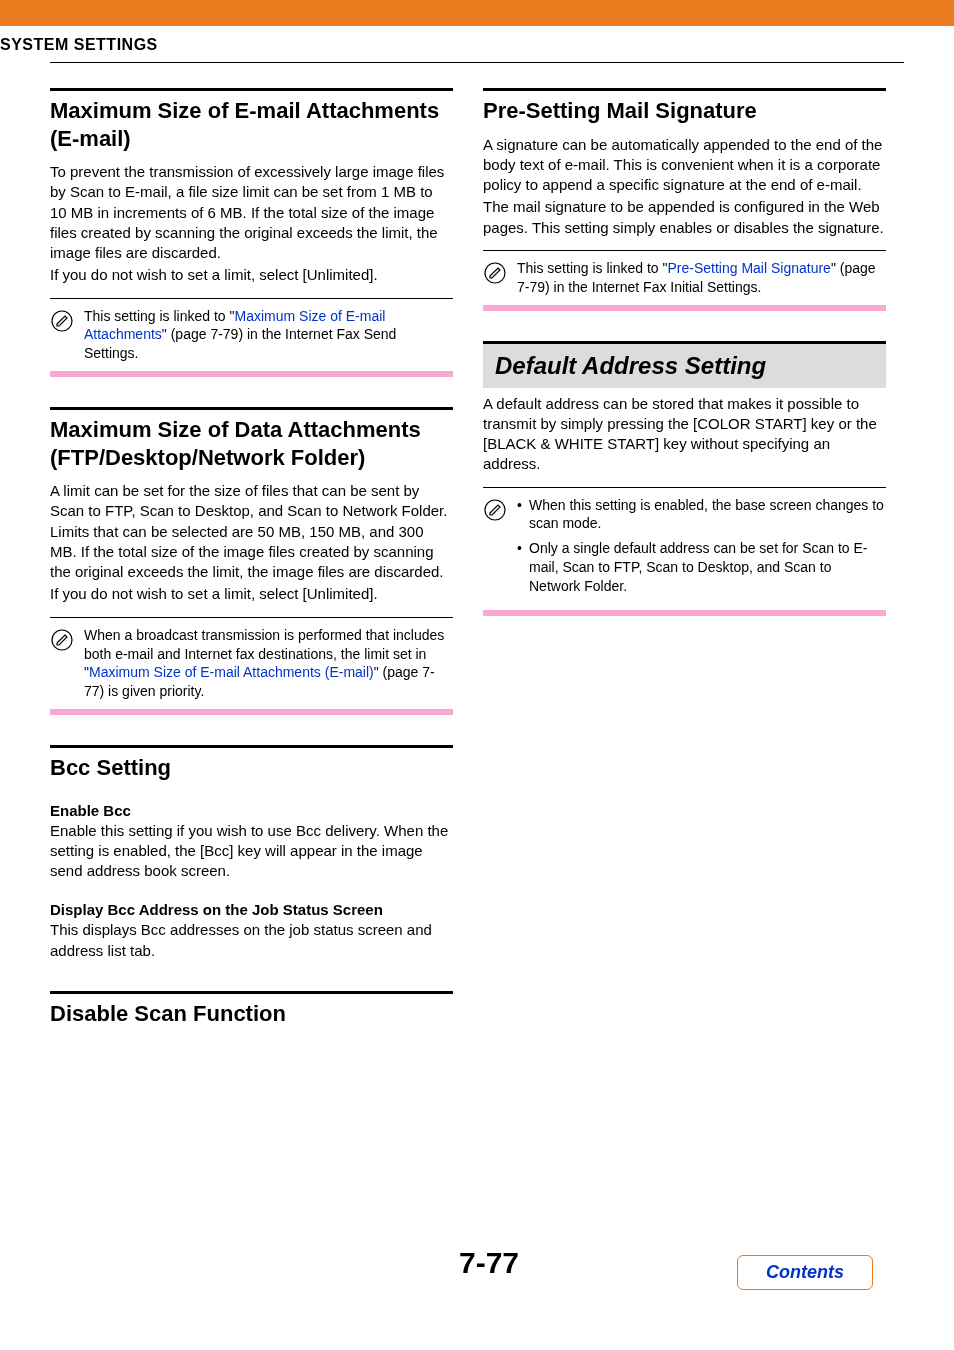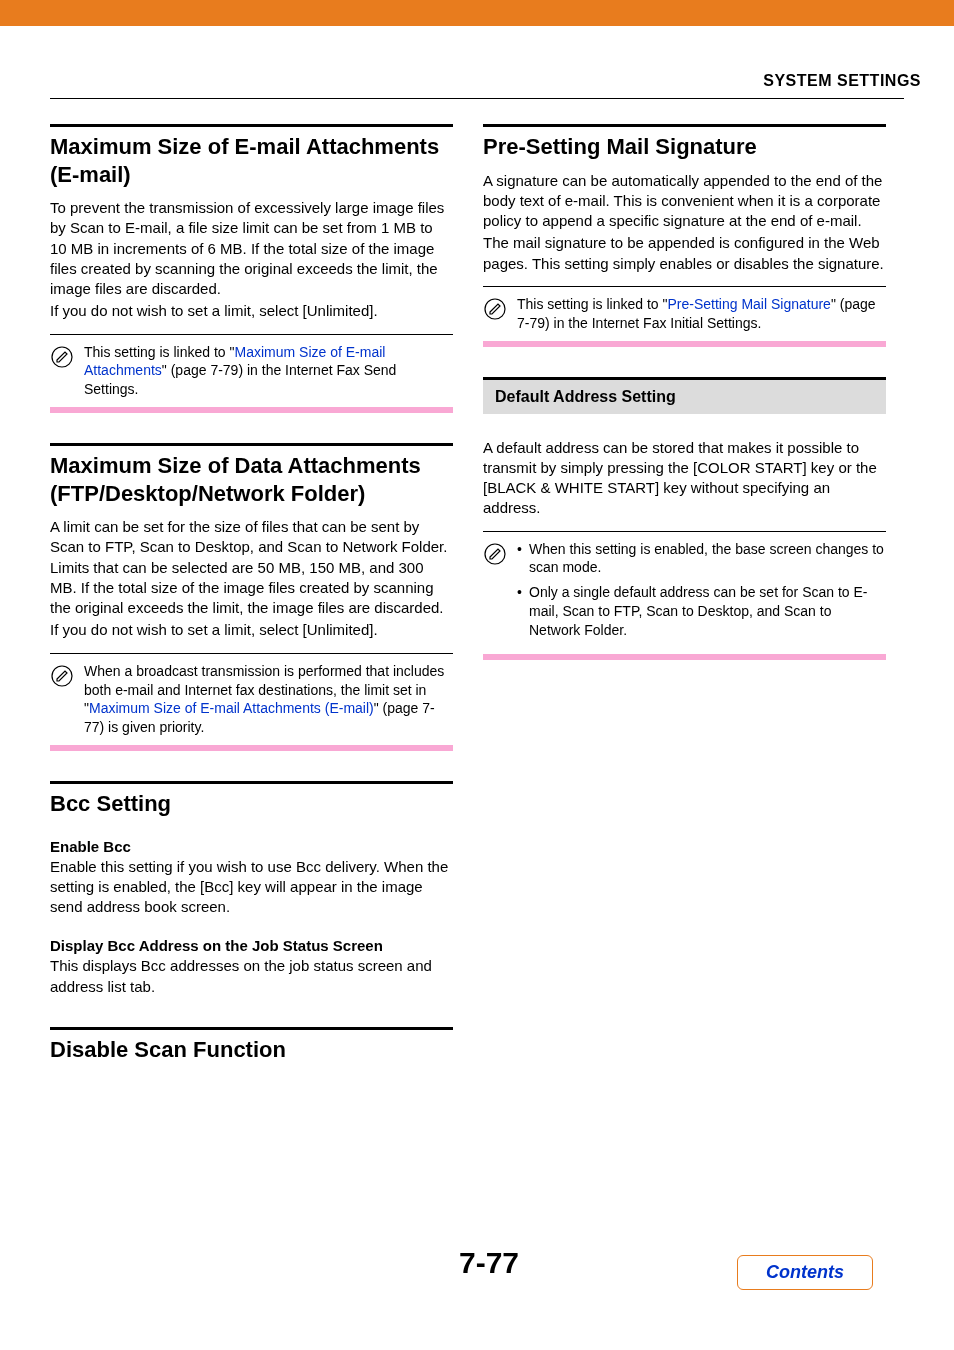--- a/index.html
+++ b/index.html
@@ -13,26 +13,24 @@
       width: 954px;
       height: 1350px;
       position: relative;
     }
     .header-bar {
       width: 100%;
       height: 26px;
       background: #e87c1e;
     }
     .header-title {
-      text-align: right;
       font-weight: bold;
       font-size: 16px;
       padding: 10px 33px 8px 0;
       letter-spacing: 0.5px;
-      margin-top: 36px;
     }
     .divider-line {
       border: none;
       border-top: 1px solid #000;
       margin: 0 50px 0 50px;
     }
     .columns {
       display: flex;
       padding: 25px 68px 0 50px;
       gap: 30px;
@@ -84,23 +82,24 @@
       font-size: 14px;
       line-height: 1.35;
     }
     .link {
       color: #0033cc;
     }
     .sub-heading-bar {
       background: #dcdcdc;
       border-top: 3px solid #000;
       padding: 8px 12px;
-      font-size: 16px;
-      font-weight: bold;
-      margin-bottom: 24px;
+      font-size: 24px;
+      font-weight: bold;
+      margin-bottom: 6px;
+      font-style: italic;
     }
     .bullets {
       font-size: 14px;
       line-height: 1.35;
     }
     .bullets li {
       list-style: none;
       margin-bottom: 6px;
       position: relative;
       padding-left: 12px;

